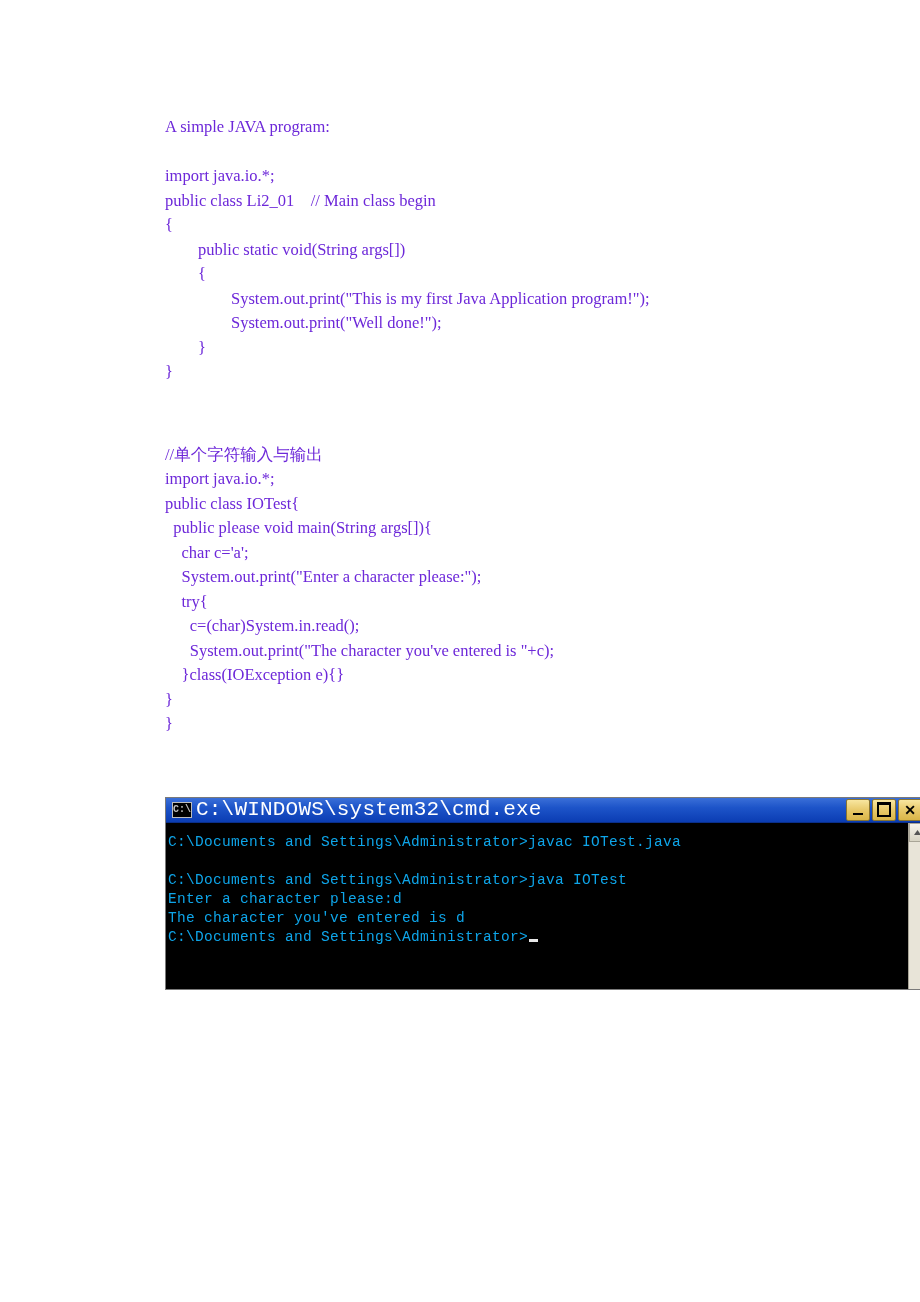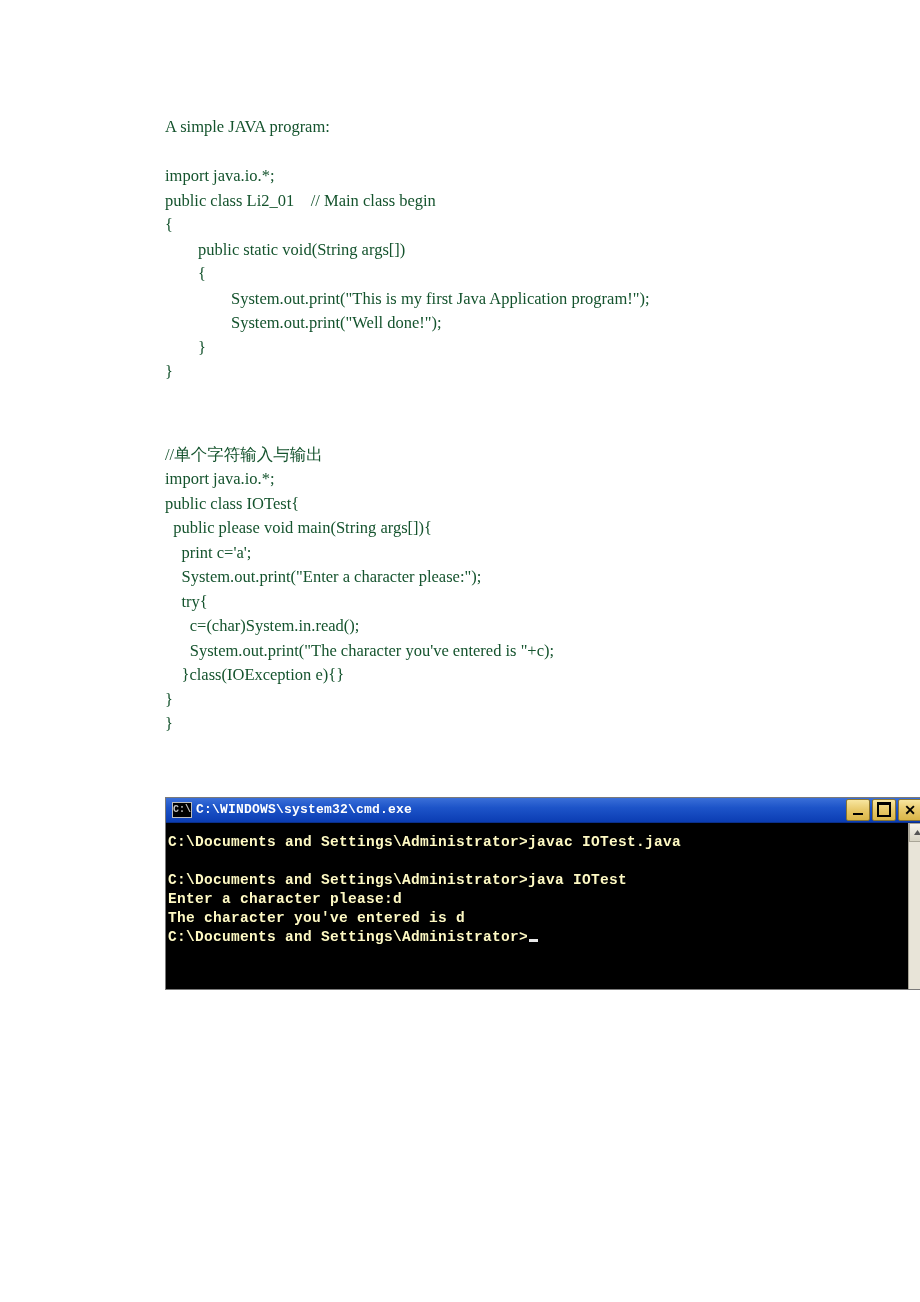--- a/index.html
+++ b/index.html
@@ -8,21 +8,21 @@
     background: #fff;
     width: 920px;
     font-family: "Times New Roman", serif;
   }
   .page {
     padding: 115px 165px 0 165px;
   }
   .code-text {
     font-size: 16.5px;
     line-height: 24.5px;
-    color: #14532d;
+    color: #6d28d9;
     white-space: pre;
     font-family: "Times New Roman", serif;
   }
   .cmd-window {
     margin: 60px 0 0 0;
     width: 760px;
     border: 1px solid #7a7a7a;
     box-shadow: 0 0 0 1px #4d6185 inset;
   }
   .cmd-titlebar {
@@ -43,22 +43,22 @@
     border: 1px solid #bdbdbd;
     font-family: "Courier New", monospace;
     font-size: 10px;
     color: #c0c0c0;
     font-weight: bold;
     line-height: 1;
   }
   .cmd-title {
     flex: 1;
     font-family: "SimSun","MS Gothic","Courier New", monospace;
-    font-size: 13px;
-    font-weight: bold;
+    font-size: 21px;
+    font-weight: normal;
     color: #fff;
     letter-spacing: 0.2px;
   }
   .cmd-buttons {
     display: flex;
     gap: 2px;
     padding-right: 4px;
   }
   .cmd-btn {
     width: 22px;
@@ -97,22 +97,22 @@
     display: flex;
     background: #000;
   }
   .cmd-body {
     flex: 1;
     background: #000;
     padding: 10px 2px 4px 2px;
     font-family: "SimSun","MS Gothic","NSimSun","Courier New", monospace;
     font-size: 14.5px;
     line-height: 19px;
-    color: #fef9c3;
-    font-weight: bold;
+    color: #0ea5e9;
+    font-weight: normal;
     min-height: 150px;
     white-space: pre;
     letter-spacing: 0.3px;
   }
   .cmd-scroll {
     width: 17px;
     background: #e8e4d8;
     border-left: 1px solid #a9a597;
     display: flex;
     flex-direction: column;
@@ -152,21 +152,21 @@
 <span>                System.out.print("Well done!");</span>
 <span>        }</span>
 <span>}</span></div>
 
   <div style="height:58px"></div>
 
   <div class="code-text"><span>//单个字符输入与输出</span>
 <span>import java.io.*;</span>
 <span>public class IOTest{</span>
 <span>  public please void main(String args[]){</span>
-<span>    print c='a';</span>
+<span>    char c='a';</span>
 <span>    System.out.print("Enter a character please:");</span>
 <span>    try{</span>
 <span>      c=(char)System.in.read();</span>
 <span>      System.out.print("The character you've entered is "+c);</span>
 <span>    }class(IOException e){}</span>
 <span>}</span>
 <span>}</span></div>
 
   <div class="cmd-window">
     <div class="cmd-titlebar">

